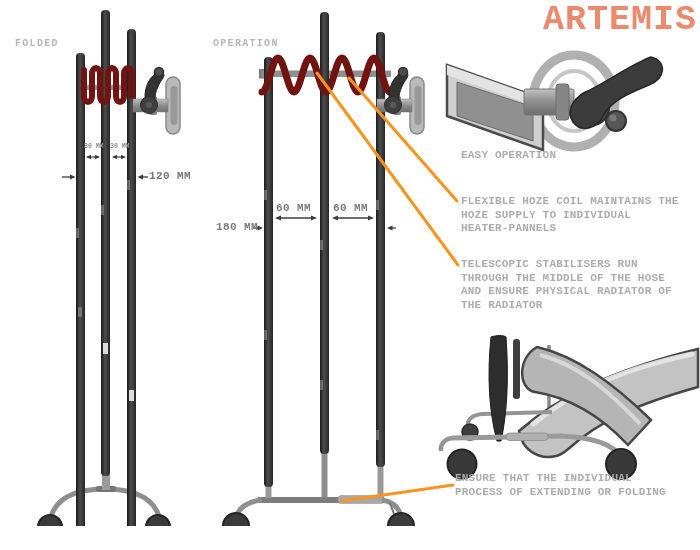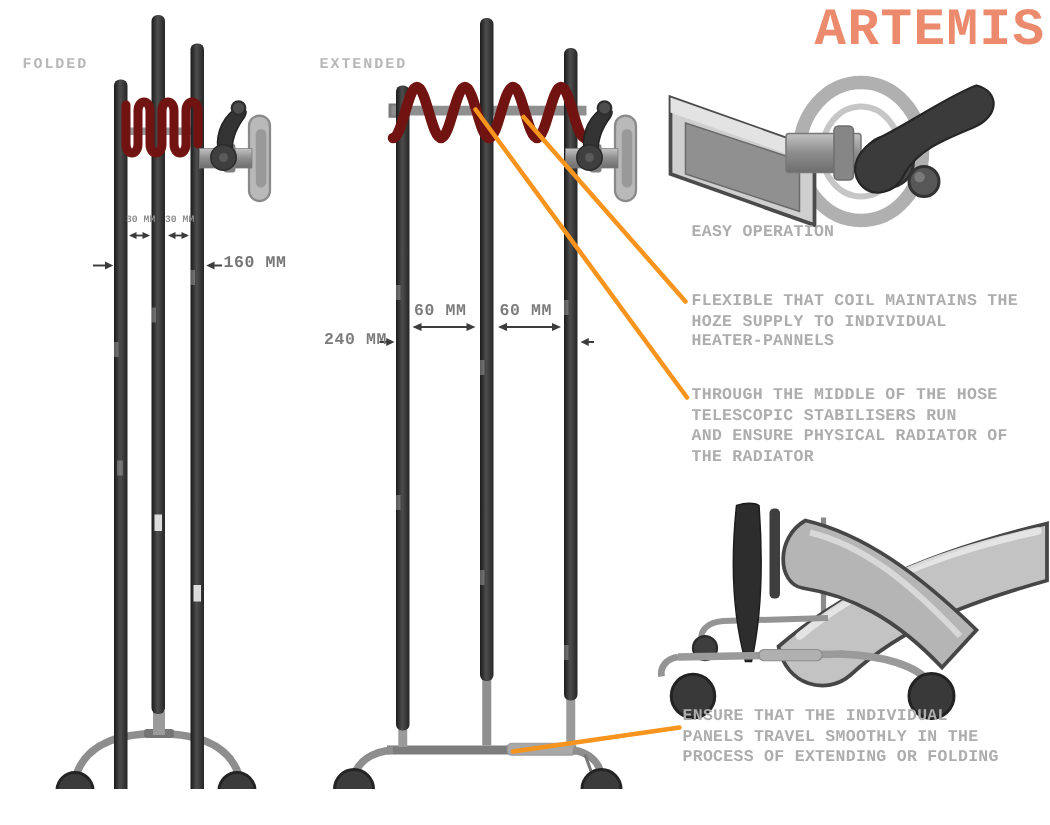--- a/index.html
+++ b/index.html
@@ -170,46 +170,45 @@
   <g stroke="#F7941D" stroke-width="3" stroke-linecap="round">
     <line x1="317" y1="73" x2="458" y2="265"></line>
     <line x1="349" y1="78" x2="457" y2="201"></line>
     <line x1="342" y1="501" x2="453" y2="485"></line>
   </g>
 </svg>
 
 <div class="txt t-title">ARTEMIS</div>
 
 <div class="txt lbl lbl-folded">FOLDED</div>
-<div class="txt lbl lbl-extended">EXTENDED</div>
+<div class="txt lbl lbl-extended">OPERATION</div>
 
 <div class="txt m30 m30a">30 MM</div>
 <div class="txt m30 m30b">30 MM</div>
-<div class="txt mmid m120">160 MM</div>
+<div class="txt mmid m120">120 MM</div>
 
 <div class="txt mmid m60a">60 MM</div>
 <div class="txt mmid m60b">60 MM</div>
-<div class="txt mmid m180">240 MM</div>
+<div class="txt mmid m180">180 MM</div>
 
 <div class="ann ann-valve">
   <div>EASY OPERATION</div>
 </div>
 
 <div class="ann ann-hose">
-  <div>FLEXIBLE THAT COIL MAINTAINS THE</div>
+  <div>FLEXIBLE HOZE COIL MAINTAINS THE</div>
   <div>HOZE SUPPLY TO INDIVIDUAL</div>
   <div>HEATER-PANNELS</div>
 </div>
 
 <div class="ann ann-stab">
+  <div>TELESCOPIC STABILISERS RUN</div>
   <div>THROUGH THE MIDDLE OF THE HOSE</div>
-  <div>TELESCOPIC STABILISERS RUN</div>
   <div>AND ENSURE PHYSICAL RADIATOR OF</div>
   <div>THE RADIATOR</div>
 </div>
 
 <div class="ann ann-feet">
   <div>ENSURE THAT THE INDIVIDUAL</div>
-  <div>PANELS TRAVEL SMOOTHLY IN THE</div>
   <div>PROCESS OF EXTENDING OR FOLDING</div>
 </div>
 
 </div>
 
 </body></html>

